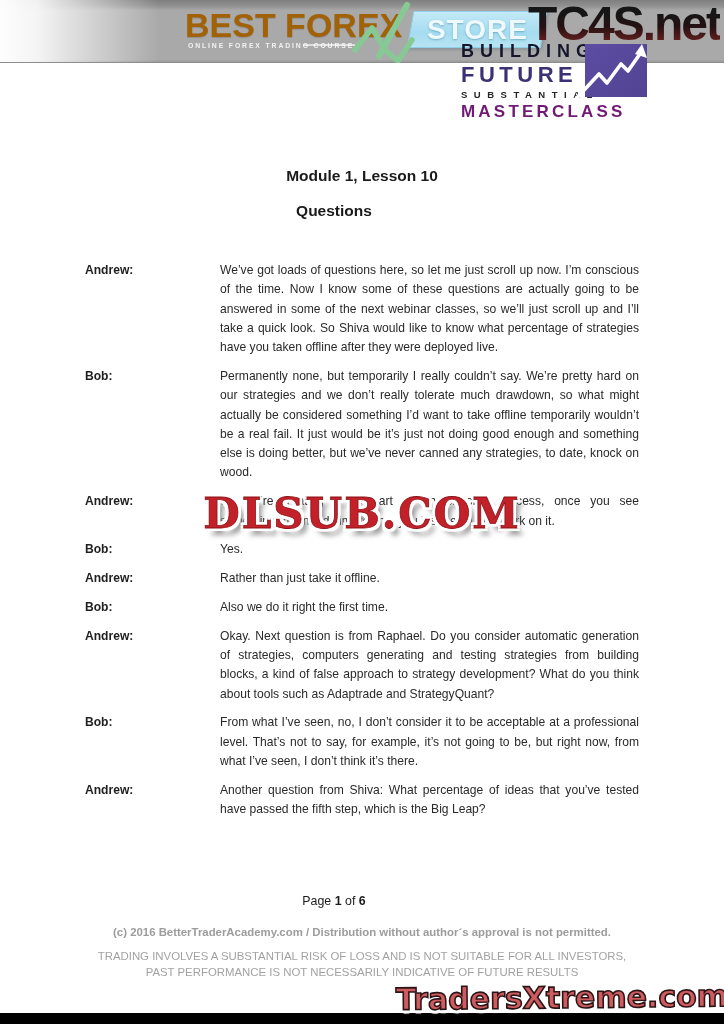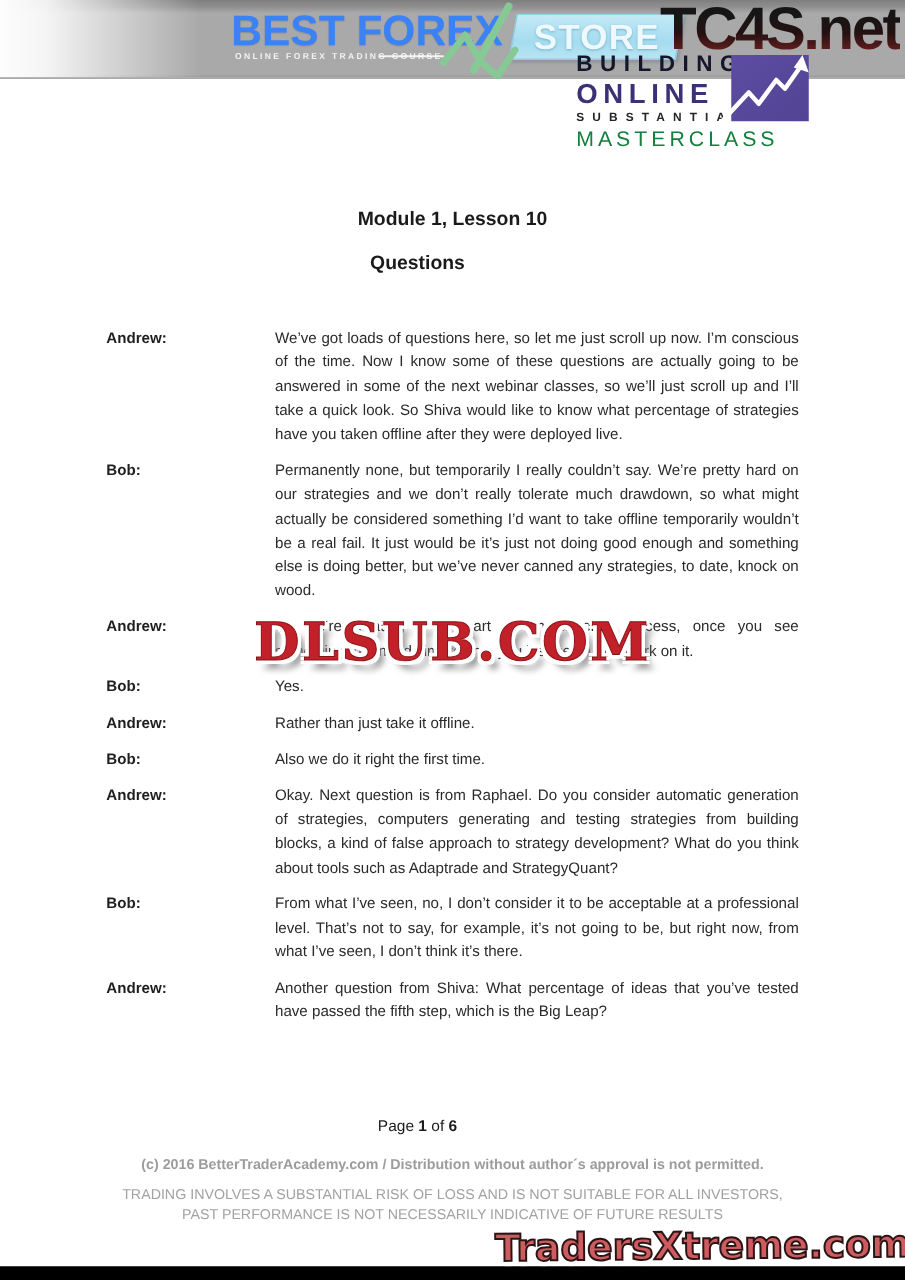--- a/index.html
+++ b/index.html
@@ -13,21 +13,21 @@
   
   .banner {
     position:absolute; left:0; top:0; width:724px; height:63px;
     background:
       linear-gradient(90deg, #fdfdfd 0%, rgba(253,253,253,.9) 5%, rgba(169,169,169,0) 22%),
       linear-gradient(180deg, #7f7f7f 0%, #8f8f8f 9%, #a9a9a9 17%, #a9a9a9 96%, #9a9a9a 100%);
     border-bottom:1px solid #8d8d8d;
   }
   .bf-title {
     position:absolute; left:185px; top:6px;
-    font-size:34px; font-weight:bold; letter-spacing:0px; color:#3b82f6;
+    font-size:34px; font-weight:bold; letter-spacing:0px; color:#a16207;
     text-shadow:0 1px 1px rgba(0,0,0,.15); white-space:nowrap; z-index:2;
   }
   .bf-tagline {
     position:absolute; left:188px; top:42px;
     font-size:6.8px; font-weight:bold; letter-spacing:1.9px; color:#f2f2f2; z-index:2;
   }
   .store-ribbon {
     position:absolute; left:410px; top:11px; width:134px; height:37px;
     background:linear-gradient(180deg,#c3e9f6 0%, #a5dcf0 60%, #b7e4f3 100%);
     border:1px solid #8fd0e8; transform:skewX(-10deg);
@@ -45,21 +45,21 @@
     font-stretch:condensed;
     background:linear-gradient(180deg,#161616 30%, #241112 55%, #6a2020 85%, #4c1616 100%);
     -webkit-background-clip:text; background-clip:text; color:transparent;
   }
 
   
   .brs { position:absolute; left:461px; top:41px; width:188px; z-index:5; }
   .brs-building   { font-size:18px; font-weight:bold; letter-spacing:6px;   color:#15152c; }
   .brs-robust     { font-size:22px;   font-weight:bold; letter-spacing:4.5px; color:#3c3174; margin-top:0px; }
   .brs-strategies { font-size:9.5px;  font-weight:bold; letter-spacing:6.5px; color:#262626; margin-top:1px; }
-  .brs-masterclass{ font-size:17px;   font-weight:normal; letter-spacing:3.2px; color:#15803d; margin-top:2px; white-space:nowrap; }
+  .brs-masterclass{ font-size:17px;   font-weight:bold; letter-spacing:3.2px; color:#701a75; margin-top:2px; white-space:nowrap; }
   .brs-square {
     position:absolute; left:124px; top:3px; width:62px; height:53px;
     background:linear-gradient(135deg,#5d4da3 0%, #534393 100%); z-index:6; overflow:visible;
   }
   .brs-square svg { position:absolute; left:-16px; top:-8px; overflow:visible; }
 
   
   .doc-title {
     position:absolute; left:0; top:167px; width:724px; text-align:center;
     font-size:15.5px; font-weight:bold; color:#1a1a1a;
@@ -136,21 +136,21 @@
   <svg class="zigzag" viewBox="0 0 190 63">
     <line x1="8" y1="45" x2="60" y2="45" stroke="rgba(255,255,255,0.85)" stroke-width="1.6"></line>
     <polyline points="60,50 77,28 90,50 103,61 117,40" fill="none" stroke="#87c994" stroke-width="5.5" stroke-linejoin="round" stroke-linecap="round"></polyline>
     <polyline points="84,56 112,5" fill="none" stroke="#87c994" stroke-width="6" stroke-linecap="round"></polyline>
   </svg>
 
   <div class="tc4s">TC4S.net</div>
 
   <div class="brs">
     <div class="brs-building">BUILDING</div>
-    <div class="brs-robust">ONLINE</div>
+    <div class="brs-robust">FUTURE</div>
     <div class="brs-strategies">SUBSTANTIAL</div>
     <div class="brs-masterclass">MASTERCLASS</div>
     <div class="brs-square">
       <svg width="94" height="70" viewBox="0 0 94 70">
         <polyline points="4,66 30,38 38,47 52,28 59,35 73,15" fill="none" stroke="#ffffff" stroke-width="3.6" stroke-linejoin="round" stroke-linecap="round"></polyline>
         <polygon points="73,8 78,22 66,18" fill="#ffffff"></polygon>
       </svg>
     </div>
   </div>
 

